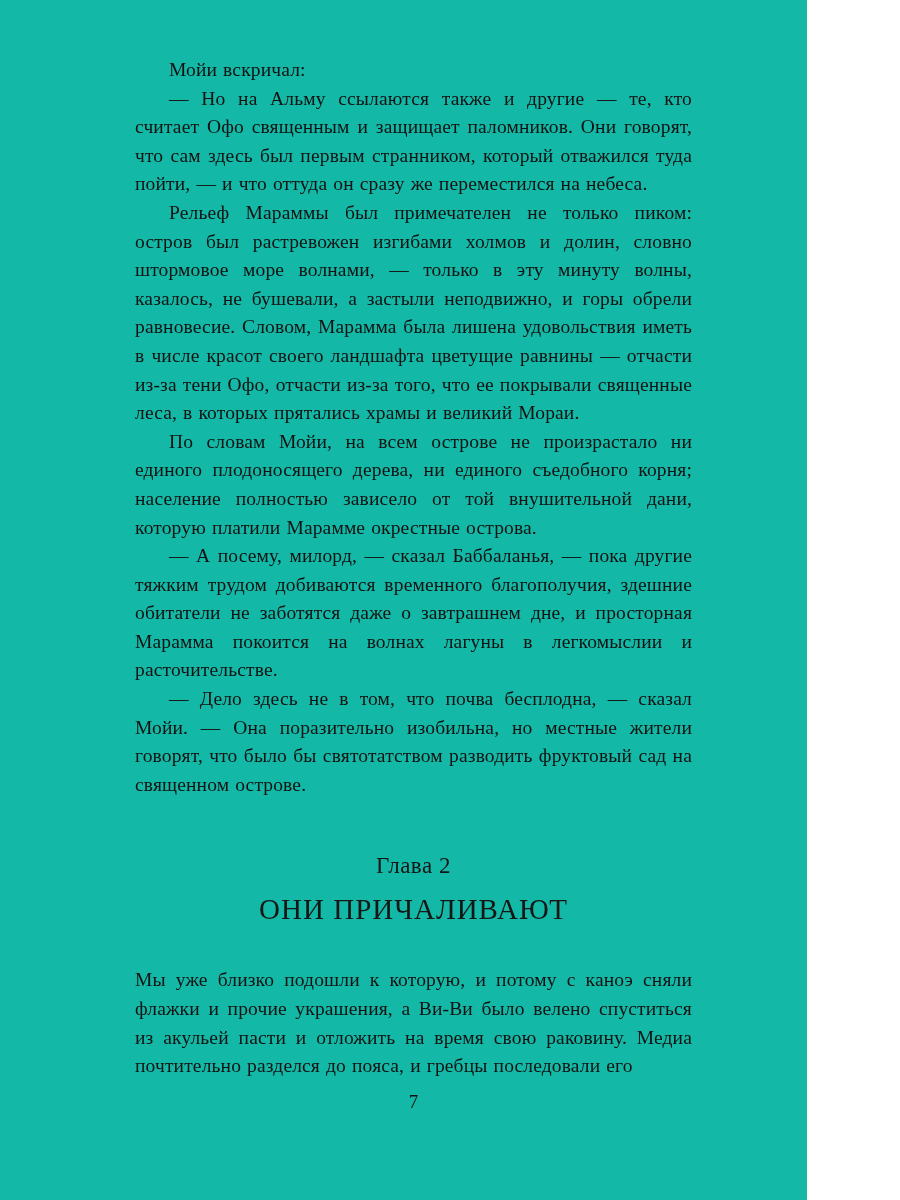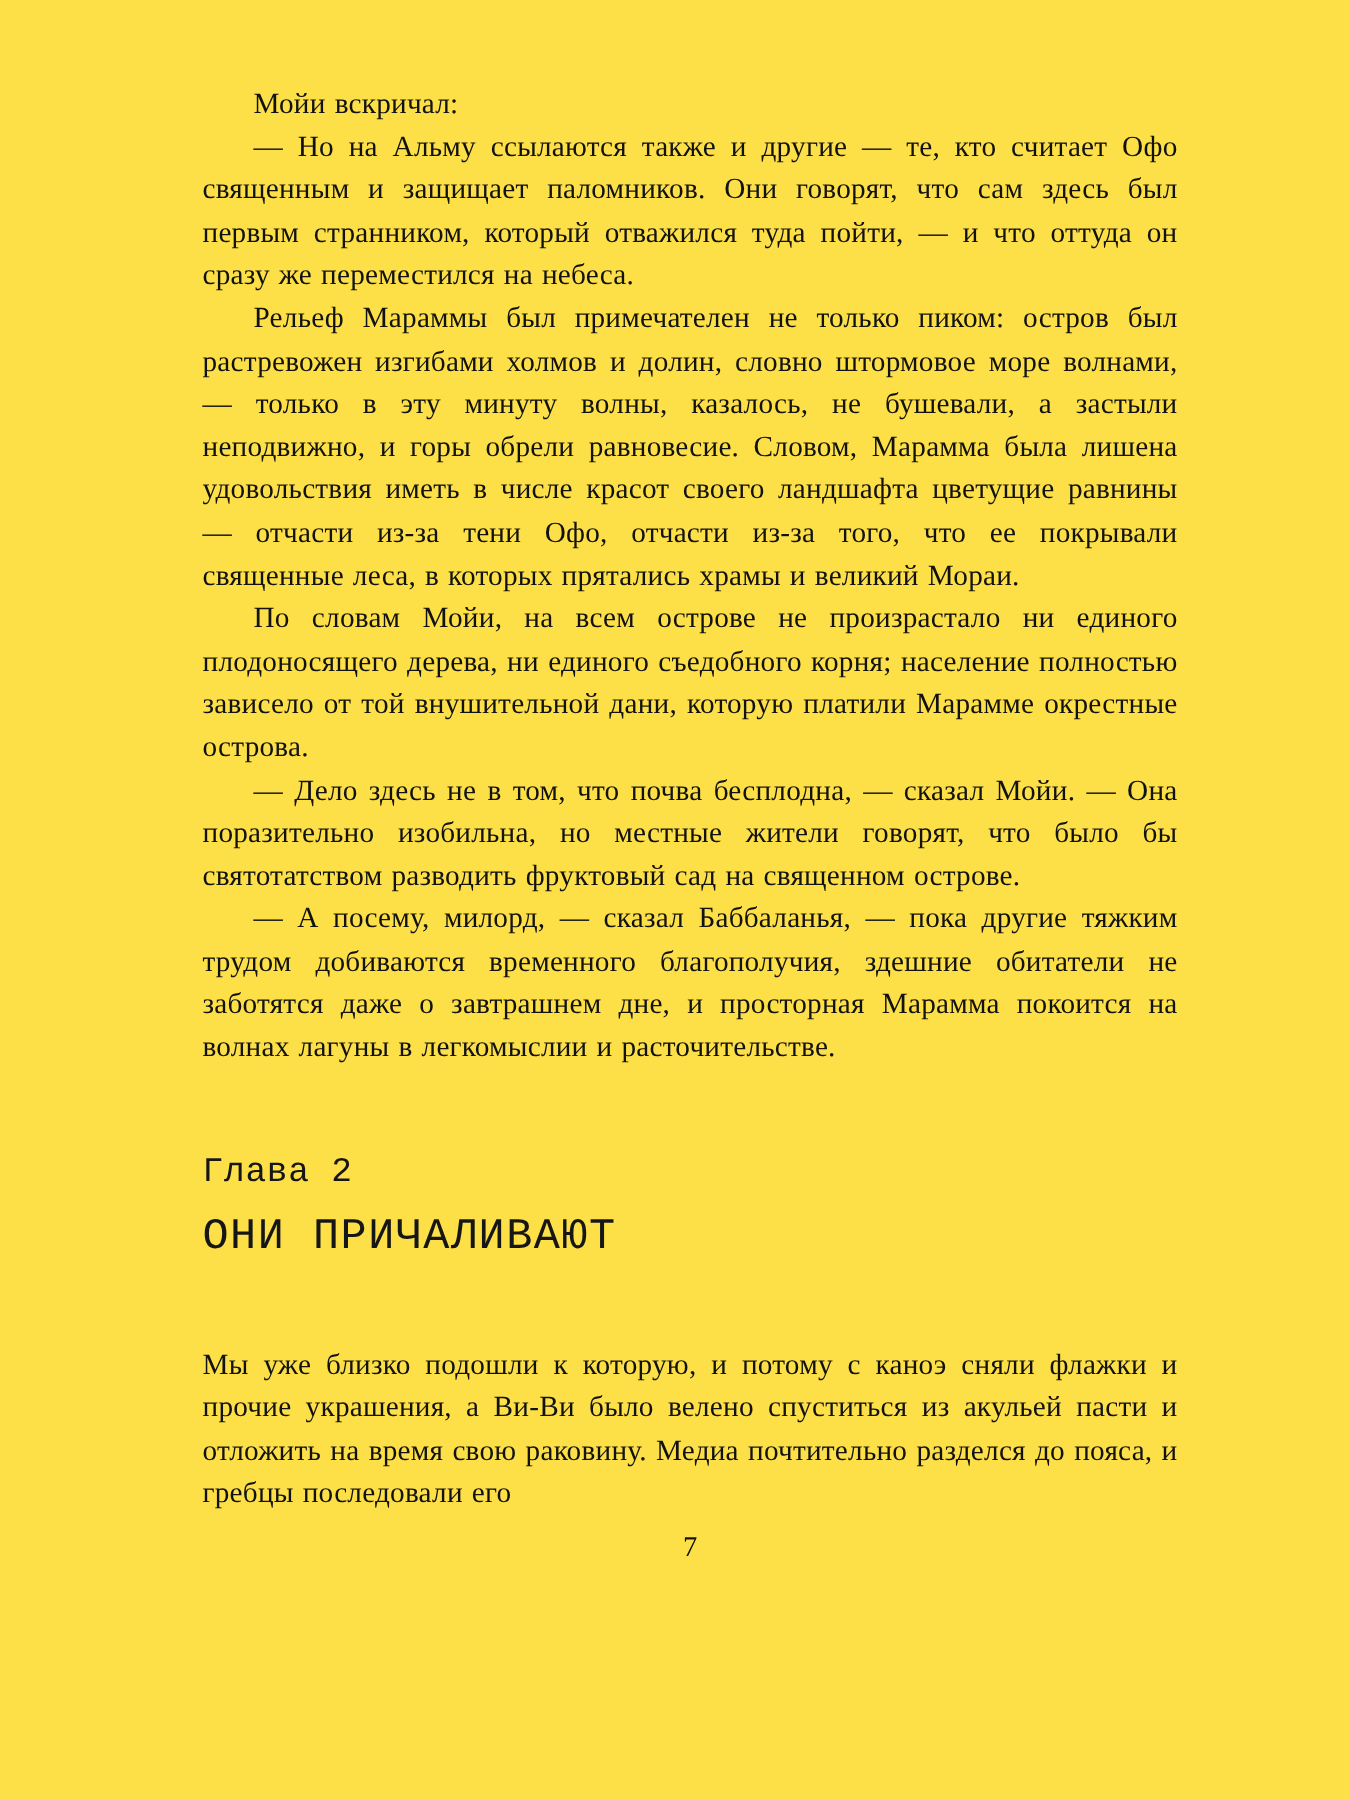--- a/index.html
+++ b/index.html
@@ -6,41 +6,41 @@
   html, body { background: #ffffff; }
   body {
     width: 900px;
     height: 1200px;
     position: relative;
     font-family: "Liberation Serif", serif;
     color: #121212;
     overflow: hidden;
   }
   .book-page {
-    width: 900px;
+    width: 807px;
     height: 1200px;
     padding: 56px 115px 0 135px;
-    background: #fde047;
+    background: #14b8a6;
   }
   .para {
     font-size: 19.5px;
     line-height: 28.6px;
     text-align: justify;
     text-indent: 34px;
     letter-spacing: 0.15px;
     word-spacing: 1px;
   }
   .para.no-indent {
     text-indent: 0;
   }
   .chapter {
-    text-align: left;
+    text-align: center;
     margin-top: 54px;
-    margin-bottom: 56px;
-    font-family: Liberation Mono, monospace;
+    margin-bottom: 40px;
+    font-family: Liberation Serif, serif;
     color: #161616;
   }
   .chapter-label {
     font-size: 23px;
     font-weight: 400;
     letter-spacing: 0.5px;
   }
   .chapter-title {
     font-size: 29px;
     font-weight: 400;
@@ -60,23 +60,23 @@
 <div class="book-page">
 
   <p class="para">Мойи вскричал:</p>
 
   <p class="para">— Но на Альму ссылаются также и другие — те, кто считает Офо священным и защищает паломников. Они говорят, что сам здесь был первым странником, который отважился туда пойти, — и что оттуда он сразу же переместился на небеса.</p>
 
   <p class="para">Рельеф Мараммы был примечателен не только пиком: остров был растревожен изгибами холмов и долин, словно штормовое море волнами, — только в эту минуту волны, казалось, не бушевали, а застыли неподвижно, и горы обрели равновесие. Словом, Марамма была лишена удовольствия иметь в числе красот своего ландшафта цветущие равнины — отчасти из-за тени Офо, отчасти из-за того, что ее покрывали священные леса, в которых прятались храмы и великий Мораи.</p>
 
   <p class="para">По словам Мойи, на всем острове не произрастало ни единого плодоносящего дерева, ни единого съедобного корня; население полностью зависело от той внушительной дани, которую платили Марамме окрестные острова.</p>
 
+  <p class="para">— А посему, милорд, — сказал Баббаланья, — пока другие тяжким трудом добиваются временного благополучия, здешние обитатели не заботятся даже о завтрашнем дне, и просторная Марамма покоится на волнах лагуны в легкомыслии и расточительстве.</p>
+
   <p class="para">— Дело здесь не в том, что почва бесплодна, — сказал Мойи. — Она поразительно изобильна, но местные жители говорят, что было бы святотатством разводить фруктовый сад на священном острове.</p>
-
-  <p class="para">— А посему, милорд, — сказал Баббаланья, — пока другие тяжким трудом добиваются временного благополучия, здешние обитатели не заботятся даже о завтрашнем дне, и просторная Марамма покоится на волнах лагуны в легкомыслии и расточительстве.</p>
 
   <div class="chapter">
     <div class="chapter-label">Глава 2</div>
     <div class="chapter-title">ОНИ ПРИЧАЛИВАЮТ</div>
   </div>
 
   <p class="para no-indent">Мы уже близко подошли к которую, и потому с каноэ сняли флажки и прочие украшения, а Ви-Ви было велено спуститься из акульей пасти и отложить на время свою раковину. Медиа почтительно разделся до пояса, и гребцы последовали его</p>
 
   <div class="page-number">7</div>
 

